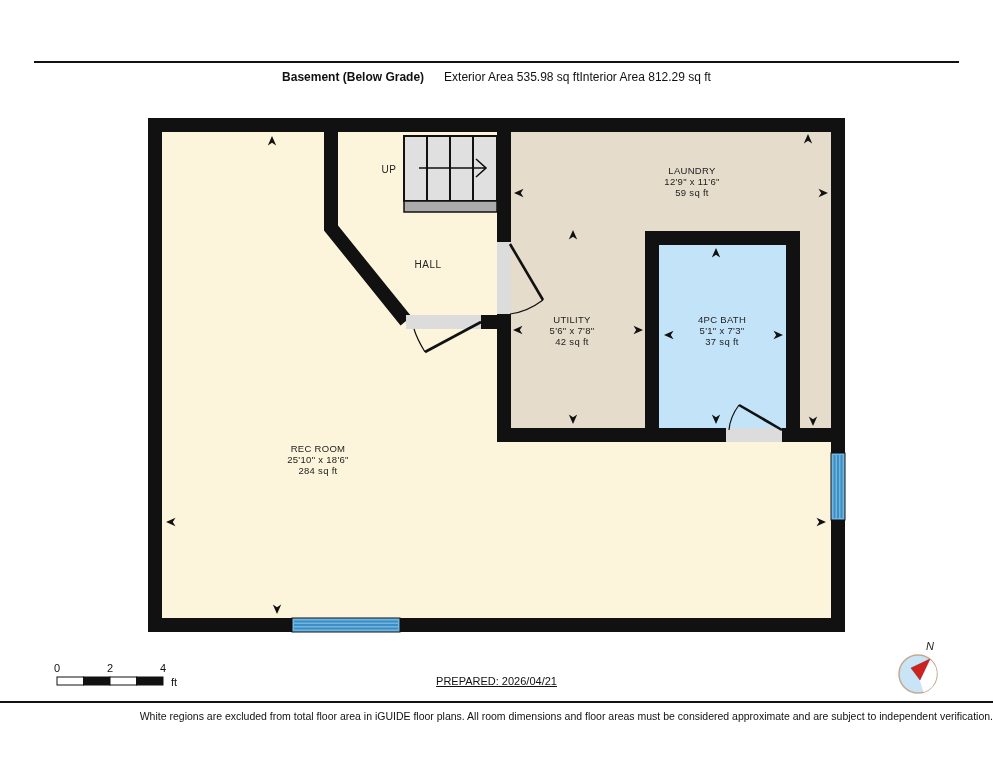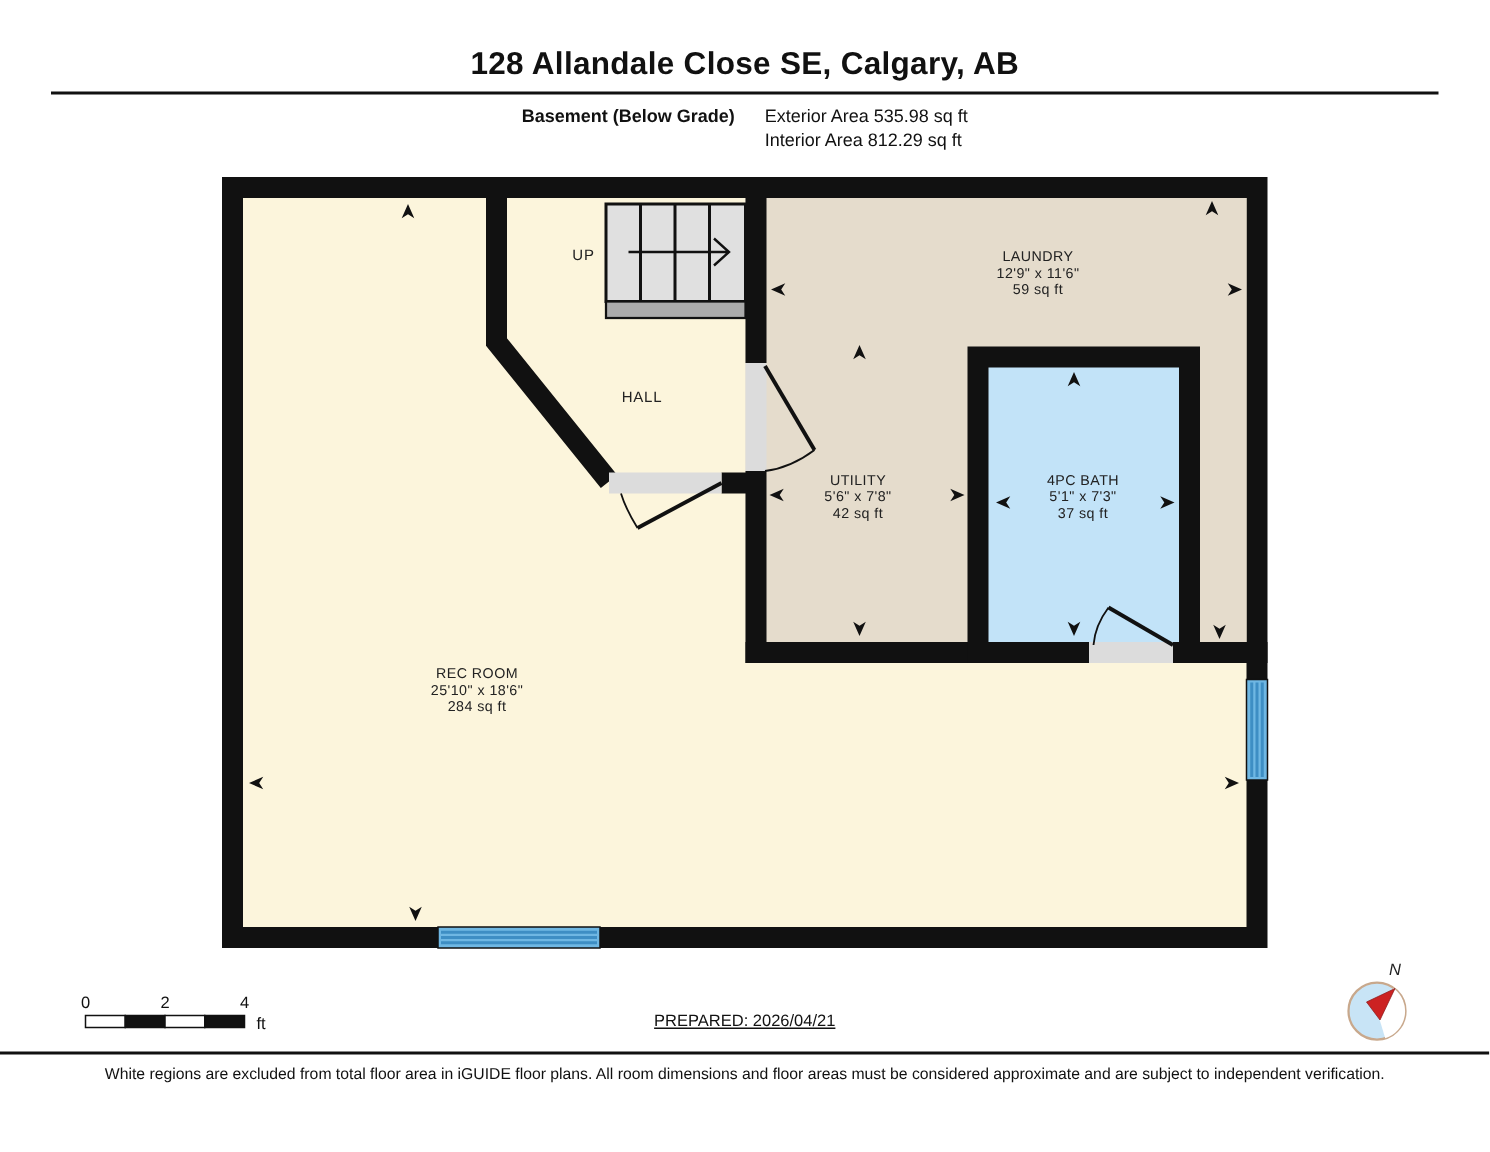--- a/index.html
+++ b/index.html
@@ -18,47 +18,46 @@
   .rule-top{
     position:absolute;top:61px;left:34px;right:34px;
     border-top:2px solid #111;
   }
   .subtitle{
     position:absolute;top:69px;left:0;width:100%;
     display:flex;justify-content:center;align-items:flex-start;gap:20px;
     font-size:12px;line-height:16px;
   }
   .subtitle .floor{font-weight:bold;}
-  .subtitle .areas{display:flex;flex-direction:column;}
+  .subtitle .areas{display:flex;}
   .plan-svg{position:absolute;top:100px;left:0;}
   svg text{font-family:"Liberation Sans",sans-serif;fill:#222;}
   .room-label{font-size:9.5px;text-anchor:middle;letter-spacing:.3px;}
   .small-label{font-size:10px;text-anchor:middle;letter-spacing:.5px;}
   .scale-svg{position:absolute;left:48px;top:660px;}
   .scale-svg text{font-size:11px;fill:#111;}
   .prepared{
     position:absolute;top:675px;left:0;width:100%;
     text-align:center;font-size:11px;color:#111;text-decoration:underline;
   }
   .compass-svg{position:absolute;left:890px;top:636px;}
   .rule-bottom{
     position:absolute;top:701px;left:0;right:0;
     border-top:2px solid #111;
   }
   .disclaimer{
     position:absolute;top:710px;left:0;width:100%;
-    text-align:center;font-size:10.5px;color:#111;
+    text-align:right;font-size:10.5px;color:#111;
   }
 </style>
 </head>
 <body>
 
 <div class="page">
 
-  <div class="title">128 Allandale Close SE, Calgary, AB</div>
   <div class="rule-top"></div>
   <div class="subtitle">
     <span class="floor">Basement (Below Grade)</span>
     <span class="areas">
       <span>Exterior Area 535.98 sq ft</span>
       <span>Interior Area 812.29 sq ft</span>
     </span>
   </div>
 
   <svg class="plan-svg" width="993" height="550" viewBox="0 0 993 550">

